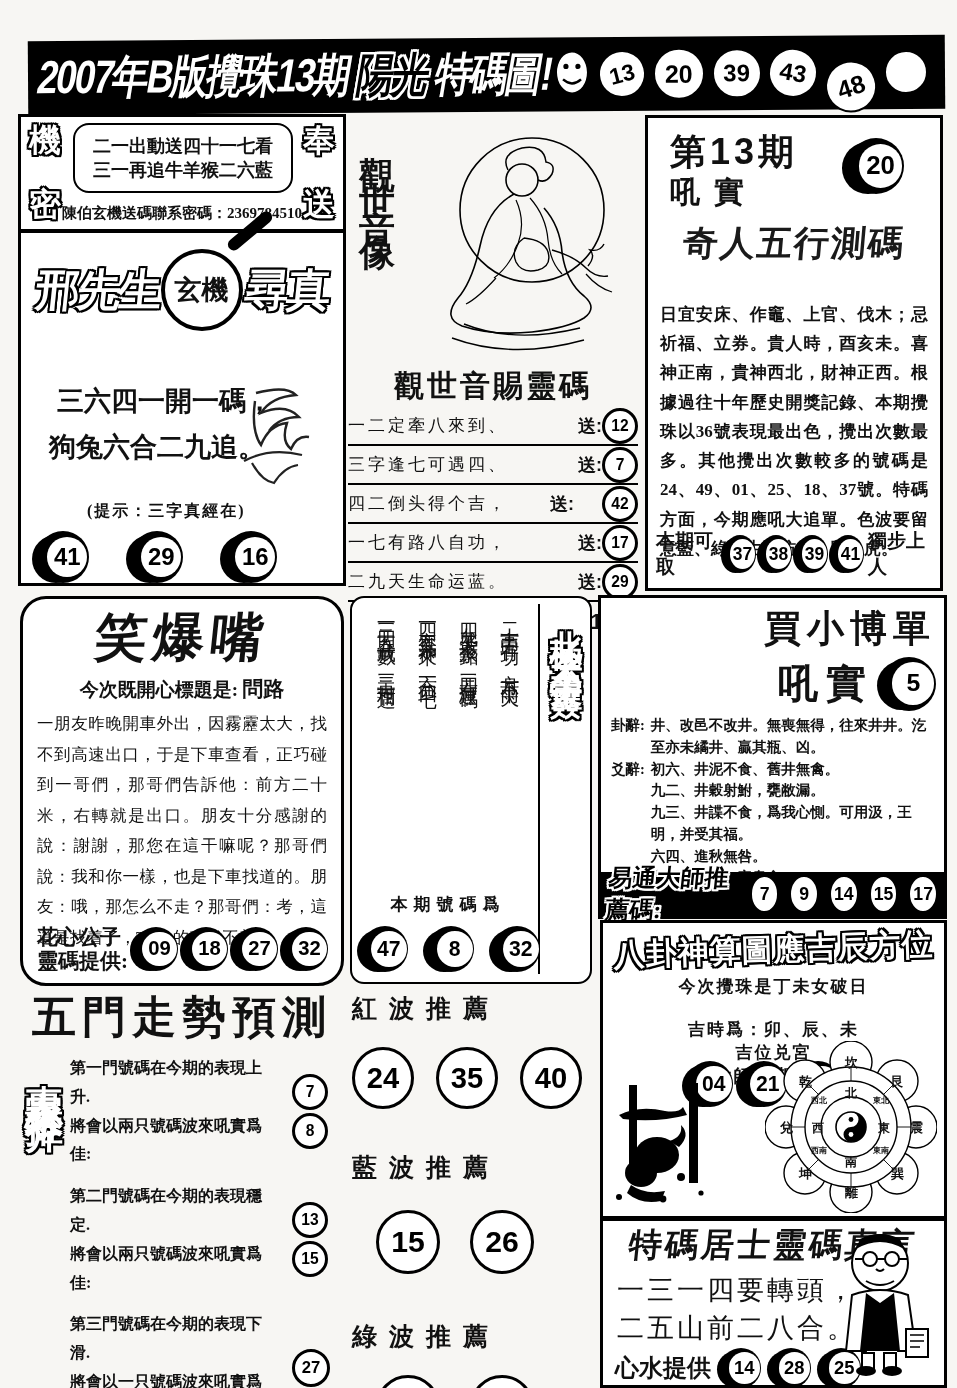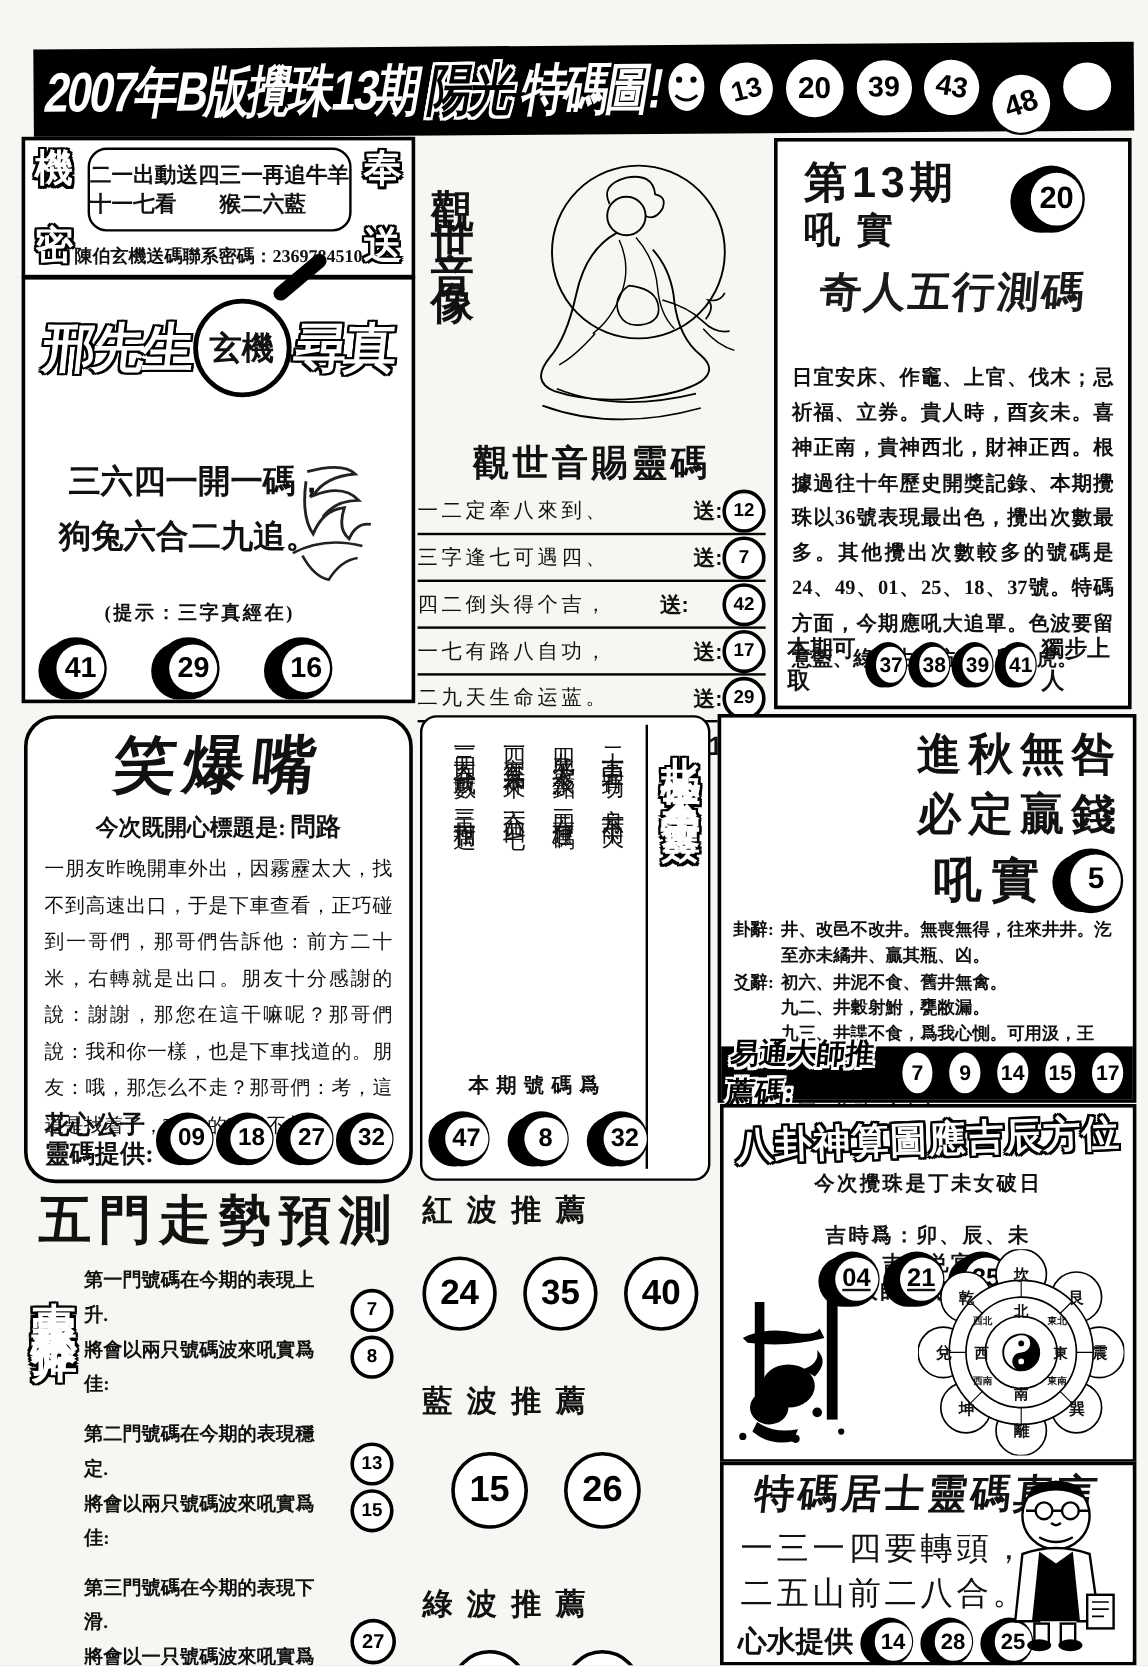--- a/index.html
+++ b/index.html
@@ -59,21 +59,21 @@
       <span class="rb" style="--s:40px;border-width:2px;"></span>
     </div>
   </div>
 
   <div class="box" style="left:18px;top:114px;width:322px;height:112px;">
     <span class="abs ol" style="left:8px;top:2px;font-size:32px;font-weight:900;">機</span>
     <span class="abs ol" style="left:8px;bottom:2px;font-size:32px;font-weight:900;">密</span>
     <span class="abs ol" style="right:8px;top:2px;font-size:32px;font-weight:900;">奉</span>
     <span class="abs ol" style="right:8px;bottom:2px;font-size:32px;font-weight:900;">送</span>
     <div class="abs" style="left:52px;top:6px;width:216px;height:66px;border:2px solid #000;border-radius:16px;
-                display:flex;flex-direction:row;justify-content:center;align-items:center;">
+                display:flex;flex-direction:column;justify-content:center;align-items:center;">
       <div class="serifb" style="font-size:18px;">二一出動送四十一七看</div>
       <div class="serifb" style="font-size:18px;">三一再追牛羊猴二六藍</div>
     </div>
     <div class="abs serifb" style="left:0;right:0;bottom:6px;text-align:center;font-size:15px;">陳伯玄機送碼聯系密碼：2369784510</div>
   </div>
 
   <div class="box" style="left:18px;top:230px;width:322px;height:350px;">
     <div class="abs" style="left:0;right:0;top:16px;display:flex;align-items:center;justify-content:center;">
       <span class="ol gtitle" style="font-size:44px;letter-spacing:-3px;">邢先生</span>
       <span style="position:relative;width:74px;height:74px;border:4px solid #000;border-radius:50%;background:#fff;
@@ -230,22 +230,21 @@
         </span>
       <span class="bb" style="--s:46px;">
           <span class="in">32</span>
         </span>
     </div>
   </div>
 
   <div class="box" style="left:598px;top:595px;width:343px;height:318px;">
     <div class="row" style="padding:6px 8px 0;align-items:flex-start;">
       <div style="flex:1;text-align:right;">
-        <div class="sans" style="font-size:37px;font-weight:900;letter-spacing:6px;">進秋無咎</div>
-        <div class="sans" style="font-size:37px;font-weight:900;letter-spacing:6px;">必定贏錢</div>
+        <div class="sans" style="font-size:37px;font-weight:900;letter-spacing:6px;">買小博單</div>
         <div class="row" style="justify-content:flex-end;gap:8px;margin-top:2px;">
           <b class="sans" style="font-size:40px;font-weight:900;letter-spacing:8px;">吼實</b>
           <span class="bb" style="--s:54px;">
               <span class="in">5</span>
             </span>
         </div>
       </div>
     </div>
     <div style="padding:4px 10px 0;font-size:14.5px;font-weight:bold;line-height:1.5;">
       <div class="row" style="align-items:flex-start;">
@@ -273,21 +272,21 @@
       <span class="rb" style="--s:34px;border-width:2px;">17</span>
     </div>
   </div>
 
   <div class="box" style="left:600px;top:920px;width:341px;height:293px;">
     <div class="ol" style="text-align:center;font-size:31px;font-weight:900;margin-top:6px;transform:rotate(-2deg);letter-spacing:1px;">八卦神算圖應吉辰方位</div>
     <div class="serifb" style="text-align:center;font-size:17px;margin-top:4px;letter-spacing:2px;">今次攪珠是丁未女破日</div>
     <div class="serifb" style="text-align:center;font-size:17px;letter-spacing:2px;margin-top:20px;">吉時爲：卯、辰、未</div>
     <div class="serifb" style="text-align:center;font-size:17px;letter-spacing:2px;">吉位兑宮</div>
     <div class="serifb" style="text-align:center;font-size:18px;letter-spacing:2px;">宋大師今期推薦：</div>
-    <div class="abs row" style="left:84px;top:120px;gap:8px;text-decoration:underline;">
+    <div class="abs row" style="left:84px;top:138px;gap:8px;">
       <span class="bb" style="--s:46px;">
           <span class="in">04</span>
         </span>
       <span class="bb" style="--s:46px;">
           <span class="in">21</span>
         </span>
       <span class="bb" style="--s:46px;">
           <span class="in">35</span>
         </span>
     </div>

